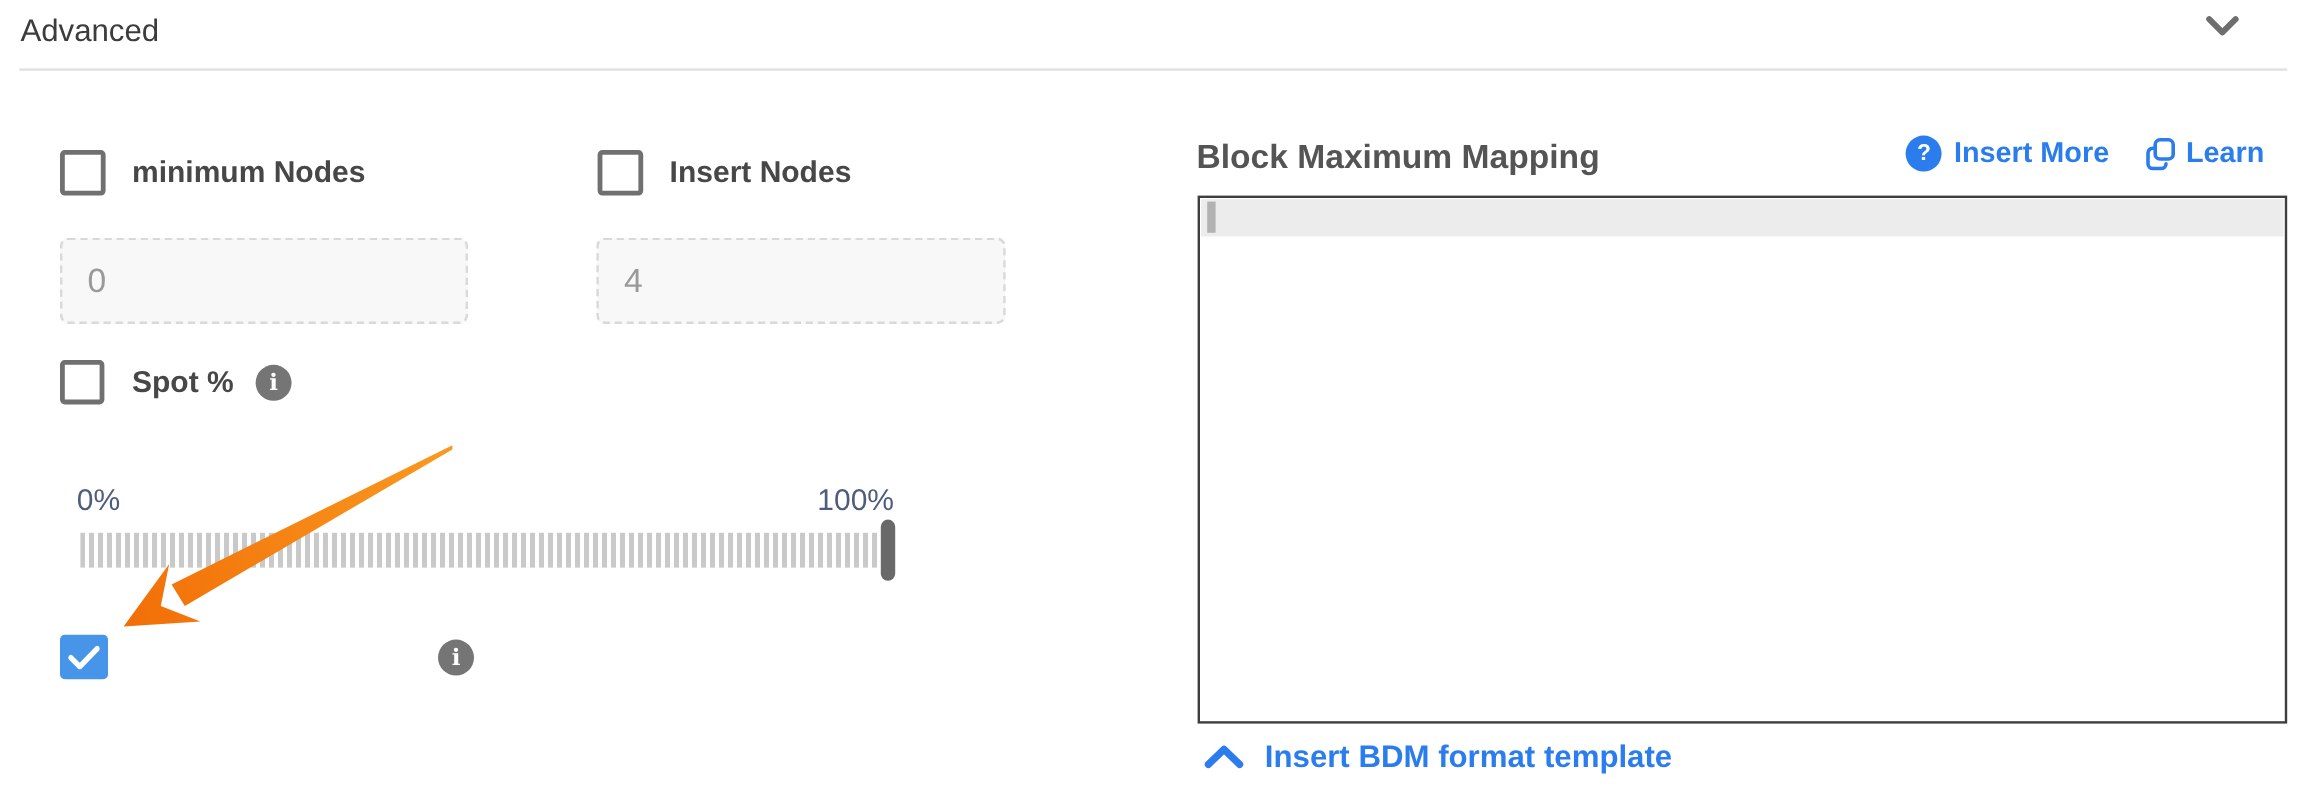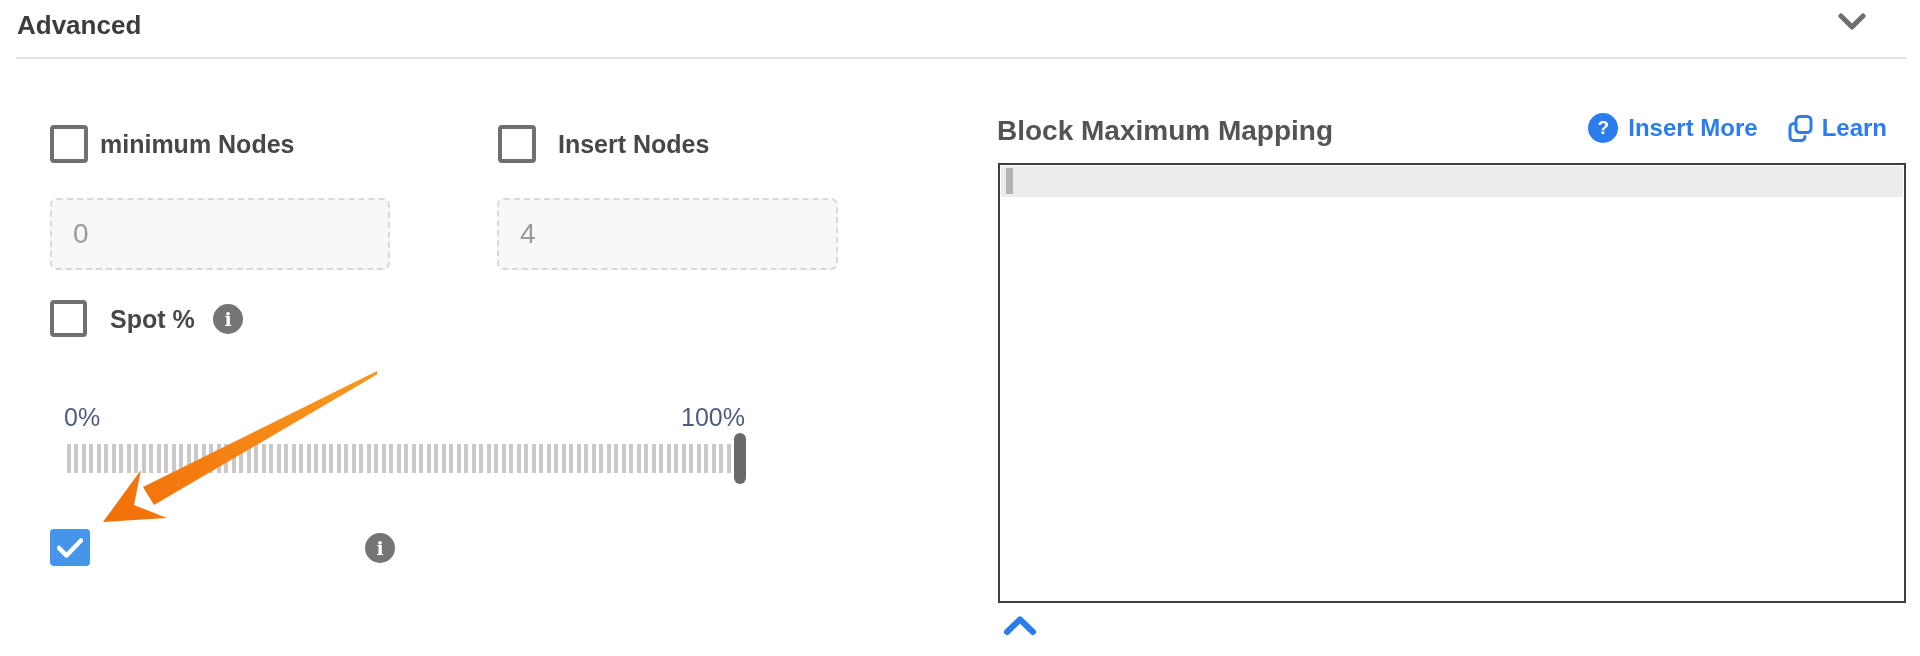--- a/index.html
+++ b/index.html
@@ -2,21 +2,21 @@
 <html><head>
 <meta charset="utf-8">
 <style>
   html,body{margin:0;padding:0;background:#fff;}
   .page{
     position:relative;width:1920px;height:656px;background:#ffffff;overflow:hidden;
     font-family:"Liberation Sans","DejaVu Sans",sans-serif;
   }
   
   .adv-title{
-    position:absolute;left:17px;top:10px;font-size:26px;color:#3c3c3c;font-weight:700;
+    position:absolute;left:17px;top:10px;font-size:26px;color:#3c3c3c;font-weight:400;
   }
   .adv-chevron{position:absolute;left:1838px;top:12px;width:28px;height:20px;cursor:pointer;}
   .divider{position:absolute;left:16px;top:57px;width:1890px;height:2px;background:#e1e1e1;}
 
   
   .cb{
     position:absolute;width:38px;height:38px;border:4px solid #707070;border-radius:4px;
     background:#fff;box-sizing:border-box;cursor:pointer;
   }
   .cb.checked{border:none;background:#4795e8;display:flex;align-items:center;justify-content:center;}
@@ -80,21 +80,21 @@
 
 <div class="page">
 
   <div class="adv-title">Advanced</div>
   <svg class="adv-chevron" viewBox="0 0 28 20">
     <polyline points="3,4 14,15 25,4" fill="none" stroke="#6e6e6e" stroke-width="5" stroke-linecap="round" stroke-linejoin="round"></polyline>
   </svg>
   <div class="divider"></div>
 
   <div class="cb" style="left:50px;top:125px;"></div>
-  <div class="cb-label" style="left:100px;top:125px;text-align:center;">minimum Nodes</div>
+  <div class="cb-label" style="left:110px;top:125px;text-align:center;">minimum Nodes</div>
 
   <div class="cb" style="left:498px;top:125px;"></div>
   <div class="cb-label" style="left:558px;top:125px;">Insert Nodes</div>
 
   <input class="dash-input" style="left: 50px; top: 198px; width: 340px; height: 72px;" placeholder="0">
   <input class="dash-input" style="left: 497px; top: 198px; width: 341px; height: 72px;" placeholder="4">
 
   <div class="cb" style="left:50px;top:300px;width:37px;height:37px;"></div>
   <div class="cb-label" style="left:110px;top:300px;">Spot %</div>
   <div class="info-icon" style="left:213px;top:304px;">i</div>
@@ -142,15 +142,16 @@
 
   <div class="bdm-box">
     <div class="bdm-line-highlight"></div>
     <div class="bdm-cursor"></div>
   </div>
 
   <div class="insert-link">
     <svg width="34" height="22" viewBox="0 0 34 22">
       <polyline points="4,17 17,4.5 30,17" fill="none" stroke="#2b7ded" stroke-width="6" stroke-linecap="round" stroke-linejoin="round"></polyline>
     </svg>
+    <span>Insert BDM format template</span>
   </div>
 
 </div>
 
 </body></html>

